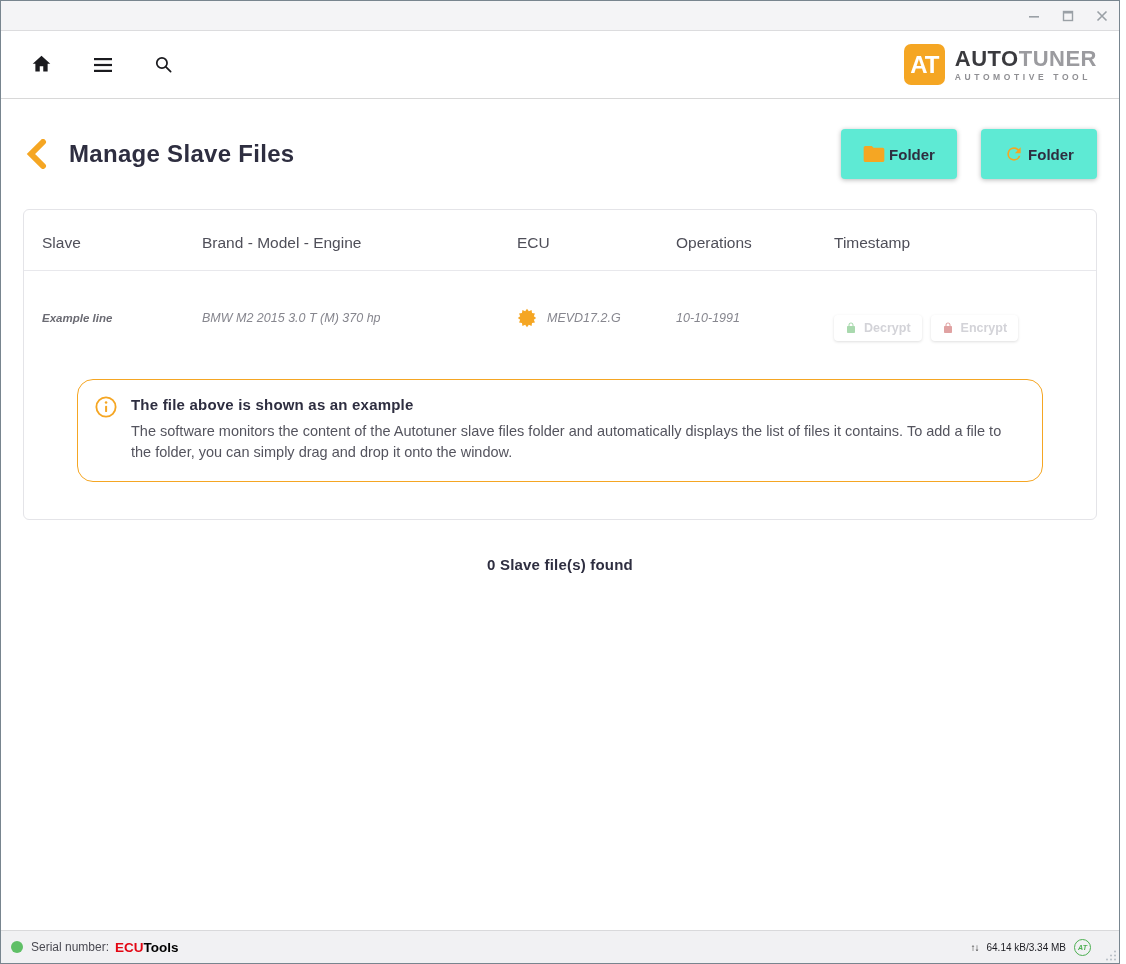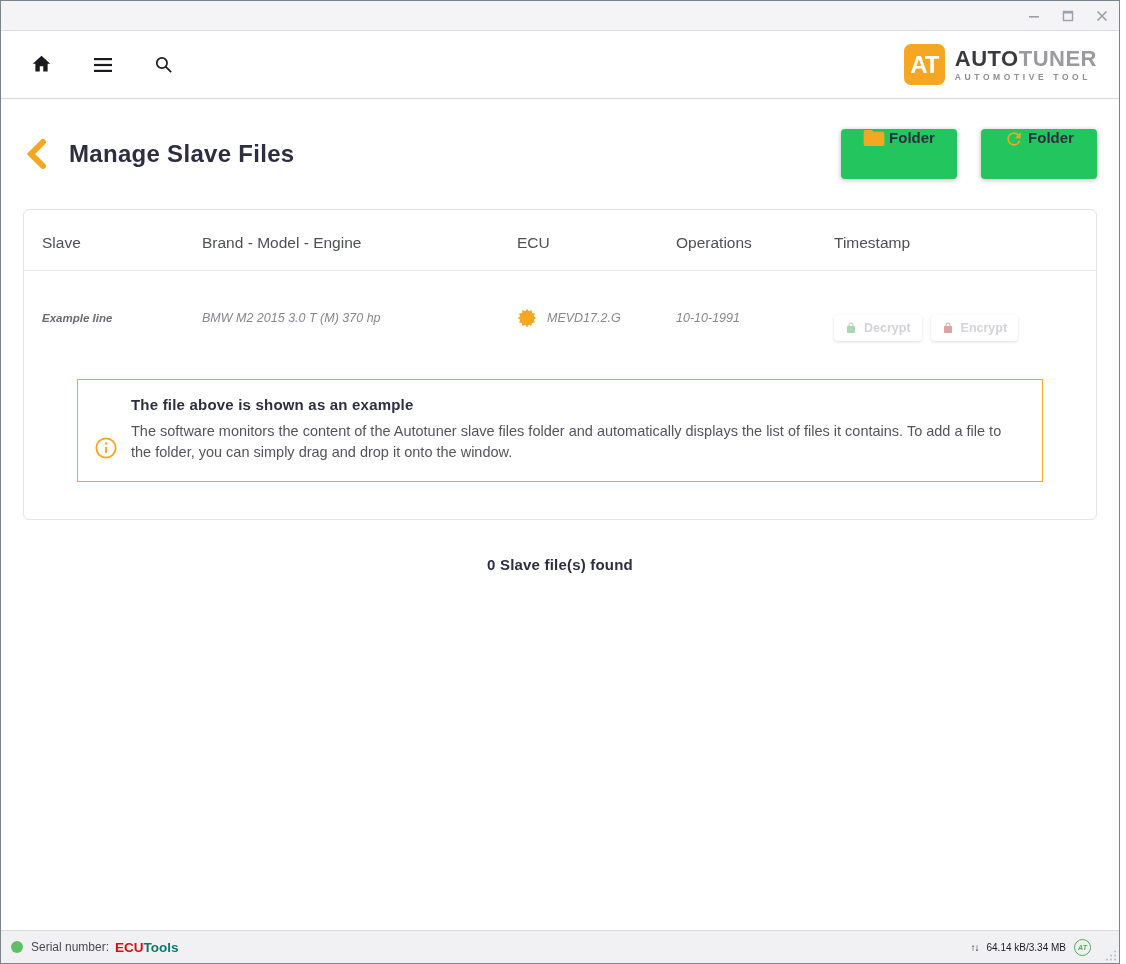--- a/index.html
+++ b/index.html
@@ -25,51 +25,51 @@
   .logo-tuner { color:#9b9b9f; font-weight:600; }
   .logo-line2 { font-size:8.5px; letter-spacing:3.6px; color:#8f8f93; font-weight:600; margin-top:3px; }
 
   
   .content { flex:1 1 auto; background:#fff; overflow:hidden; }
 
   .page-header { display:flex; align-items:center; padding:30px 22px 30px 24px; }
   .back-btn { width:26px; height:30px; margin-right:18px; display:flex; align-items:center; }
   .page-title { font-size:24px; font-weight:700; color:#2e2e40; letter-spacing:.3px; }
   .hdr-buttons { margin-left:auto; display:flex; gap:24px; }
-  .hdr-btn { min-width:116px; height:50px; background:#22c55e; border:none; border-radius:4px;
-             box-shadow:0 1px 5px rgba(0,0,0,.28); display:flex; align-items:flex-start; justify-content:center;
+  .hdr-btn { min-width:116px; height:50px; background:#5eead4; border:none; border-radius:4px;
+             box-shadow:0 1px 5px rgba(0,0,0,.28); display:flex; align-items:center; justify-content:center;
              gap:4px; font-family:inherit; font-size:15px; font-weight:bold; color:#2e2e40; cursor:pointer; padding:0 18px; }
 
   .files-card { margin:0 22px; border:1px solid #e4e4e8; border-radius:6px; background:#fff; }
   .tgrid { display:grid; grid-template-columns:160px 315px 159px 158px 1fr; align-items:center; padding:0 18px; }
   .table-header { border-bottom:1px solid #e8e8ec; }
   .table-header .th { font-size:15.5px; color:#4f4f59; padding:24px 0 18px; }
   .table-row .td { padding:24px 0 26px; }
   .cell-slave { font-size:11.5px; font-weight:bold; font-style:italic; color:#6b6b73; }
   .cell-italic { font-size:12.5px; font-style:italic; color:#86868e; }
   .cell-ecu { display:flex; align-items:center; gap:10px; }
   .ops { display:flex; gap:9px; }
   .op-btn { height:26px; background:#fff; border:none; border-radius:4px; box-shadow:0 1px 3px rgba(0,0,0,.13);
             display:flex; align-items:center; gap:7px; padding:0 11px; font-family:inherit;
             font-size:12.5px; font-weight:600; color:#d3d3d8; cursor:default;margin-top:20px; }
 
-  .info-box { margin:12px 53px 37px; border:1px solid #F5A623; border-radius:0; display:flex; align-items:flex-end; gap:14px; padding:16px 20px 18px 17px; }
+  .info-box { margin:12px 53px 37px; border:1px solid #F5A623; border-radius:16px; display:flex; align-items:flex-start; gap:14px; padding:16px 20px 18px 17px; }
   .info-icon { flex:0 0 auto; }
   .info-texts { display:flex; flex-direction:column; gap:8px; }
   .info-title { font-size:15px; font-weight:bold; color:#2e2e40; letter-spacing:.2px; }
   .info-body { font-size:14.5px; color:#54545e; line-height:1.45; max-width:910px; }
 
   .summary { text-align:center; margin-top:36px; font-size:15px; font-weight:bold; color:#2e2e40; letter-spacing:.2px; }
 
   
   .statusbar { height:33px; background:#f1f1f3; border-top:1px solid #d9d9db; display:flex; align-items:center; padding:0 12px 0 10px; flex:0 0 auto; position:relative; }
   .status-dot { width:12px; height:12px; border-radius:50%; background:#5fbf66; margin-right:8px; }
   .serial-label { font-size:12px; color:#4a4a52; margin-right:6px; }
   .serial-ecu { font-size:13.5px; font-weight:bold; color:#e30613; }
-  .serial-tools { font-size:13.5px; font-weight:bold; color:#0f766e; }
+  .serial-tools { font-size:13.5px; font-weight:bold; color:#000000; }
   .status-right { margin-left:auto; display:flex; align-items:center; gap:8px; padding-right:16px; }
   .updown { font-size:10px; color:#222; letter-spacing:-1px; }
   .net-text { font-size:10px; font-weight:normal; color:#1c1c22; }
   .at-status { width:17px; height:17px; border:1.6px solid #4caf50; border-radius:50%; color:#4caf50; font-size:7px; font-weight:bold; font-style:italic; display:flex; align-items:center; justify-content:center; }
   .grip { position:absolute; right:2px; bottom:2px; }
 </style>
 </head>
 <body>
 
 <div class="window">

